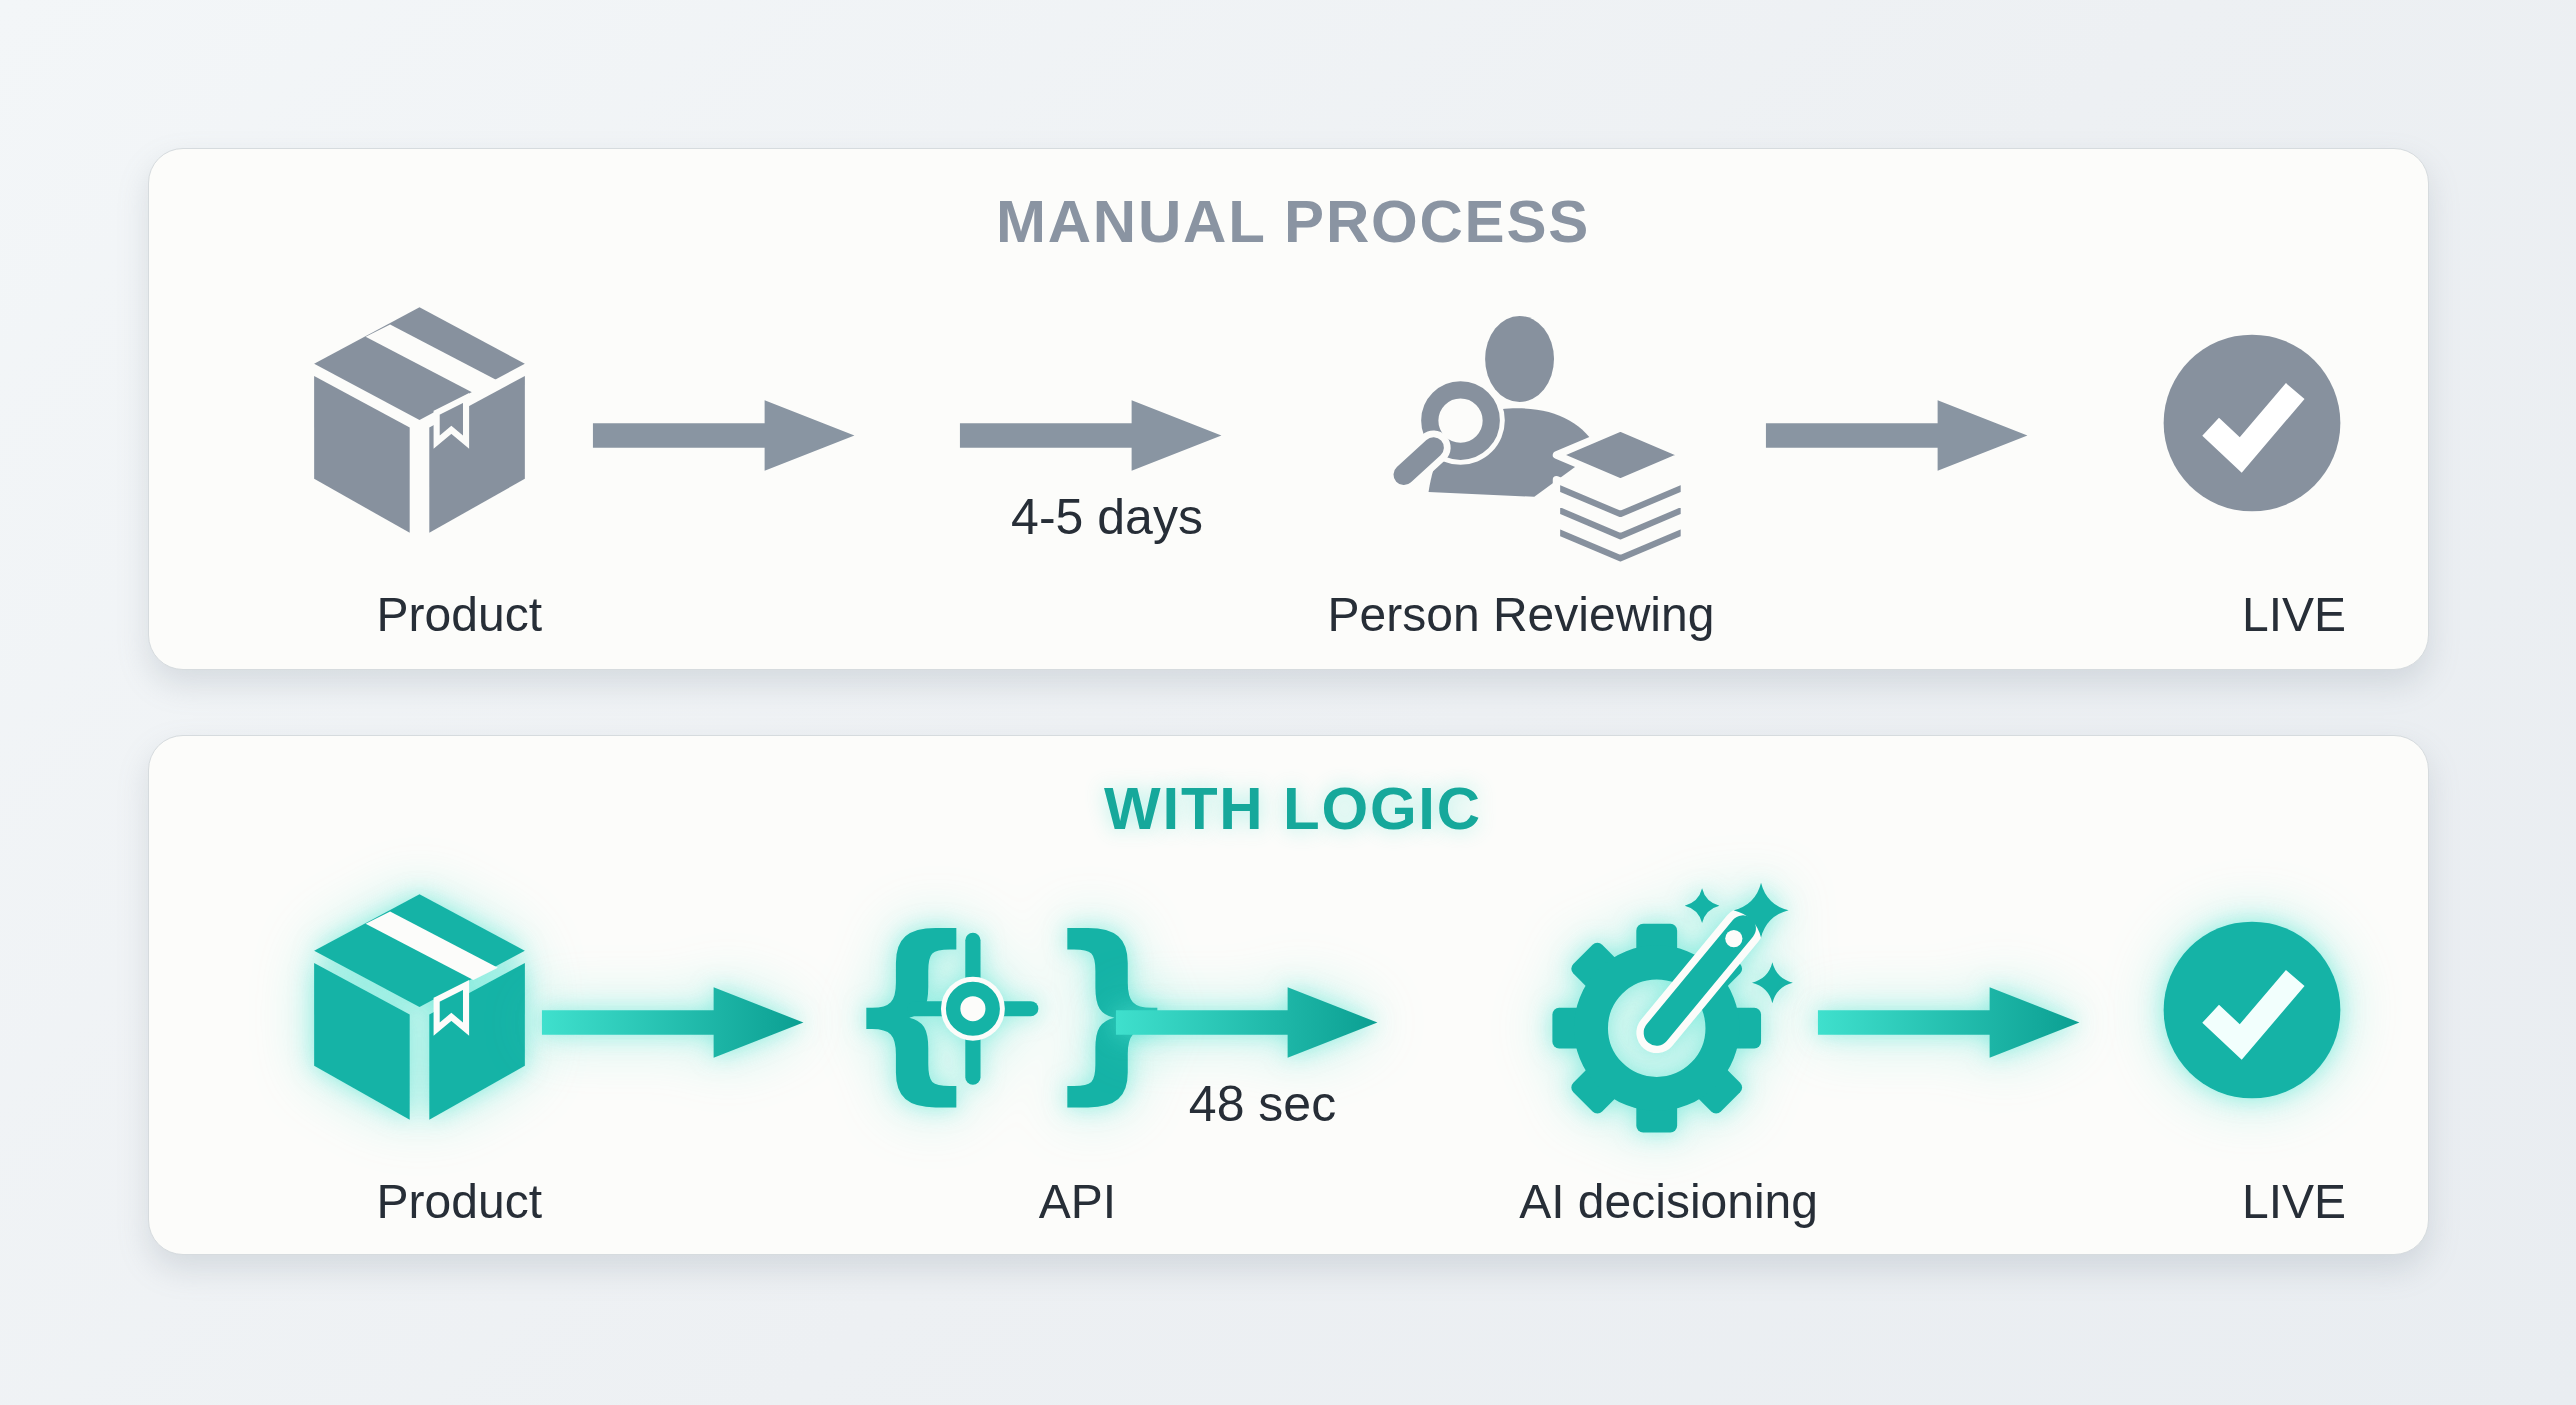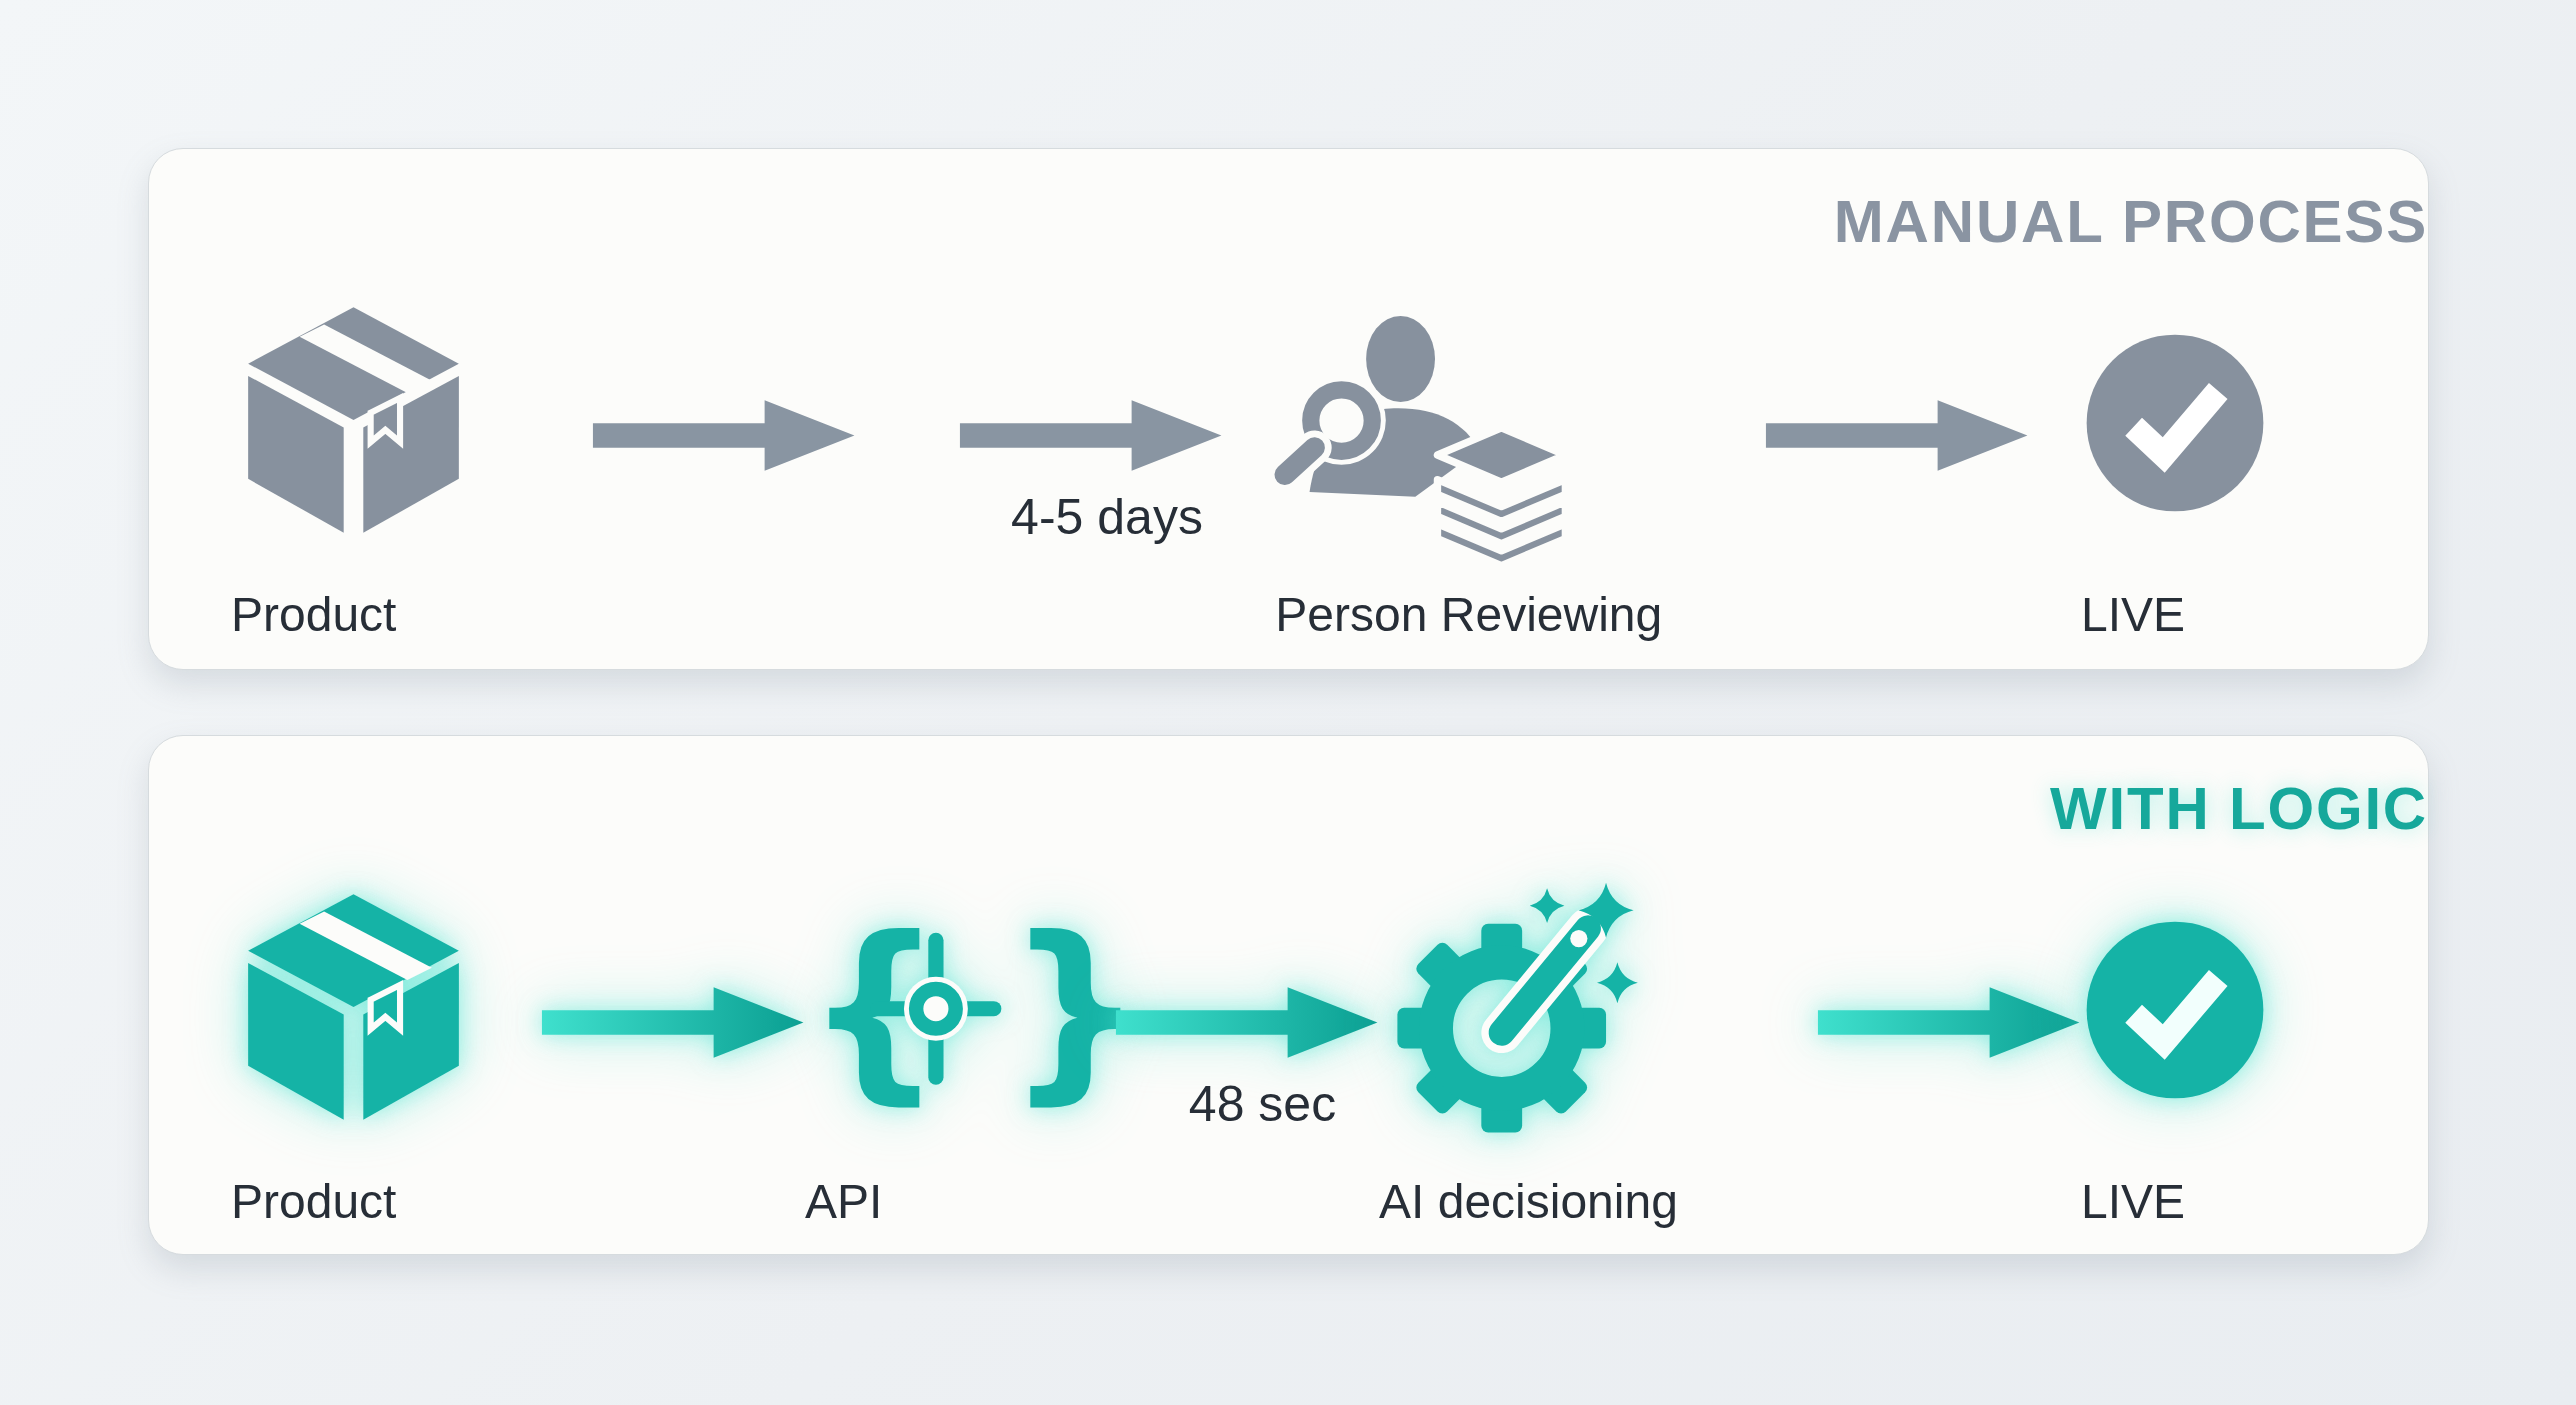--- a/index.html
+++ b/index.html
@@ -12,30 +12,30 @@
   .card {
     position:absolute; left:148px; width:2281px;
     background:#fcfcfa;
     border:1.8px solid #d6dbde;
     border-radius:35px;
     box-shadow:0 14.6px 31px rgba(125,138,152,.22);
   }
   .card.manual { top:148px; height:522px; }
   .card.logic  { top:735px; height:520px; }
   .card-title {
-    margin-top:38px; text-align:right;
+    margin-top:38px; text-align:center;
     font-size:60px; font-weight:700; letter-spacing:1.8px;margin-left:9px;
   }
   .manual .card-title { color:#8a94a2; }
   .logic  .card-title { color:#16a89b; text-shadow:0 0 20px rgba(82,226,208,.45); }
   .flow {
     display:flex; align-items:flex-start;
     padding:0 82px; margin-top:20px;
   }
-  .step { display:flex; flex-direction:column; align-items:flex-start; flex:0 0 auto; }
+  .step { display:flex; flex-direction:column; align-items:flex-end; flex:0 0 auto; }
   .step.w-box   { flex-basis:311px; }
   .step.w-mid   { flex-basis:311px; }
   .step.w-wide  { flex-basis:439px; }
   .step.w-live  { flex-basis:265px; }
   .icon-wrap { height:293px; display:flex; align-items:center; justify-content:center; }
   .step-label {
     margin-top:18.3px; font-size:48px; font-weight:500; color:#272e37;
     white-space:nowrap;
   }
   .acell { flex:1 1 0; position:relative; height:293px; }

